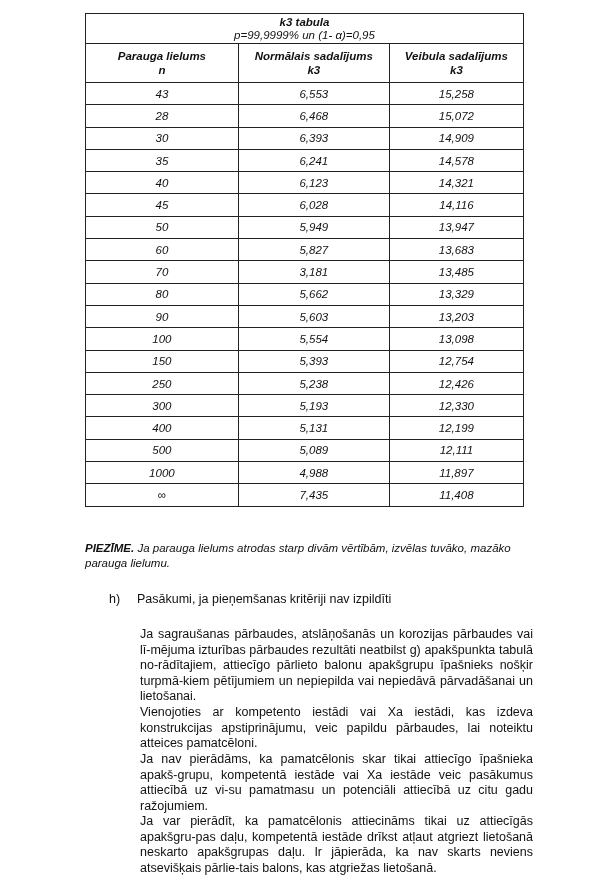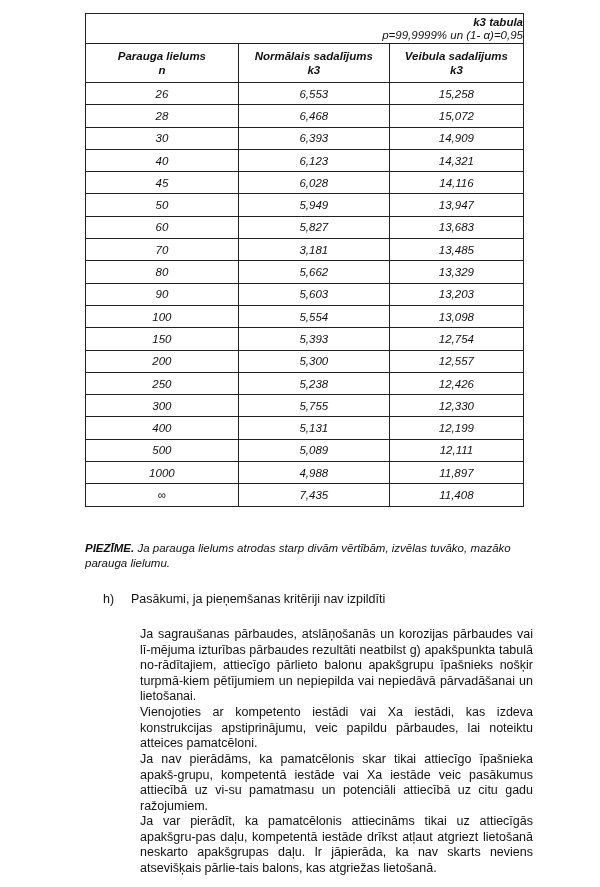--- a/index.html
+++ b/index.html
@@ -1,29 +1,29 @@
 <!DOCTYPE html>
 <html><head>
 <meta charset="utf-8">
 <style>
   html, body { margin: 0; padding: 0; background: #ffffff; }
   body { width: 600px; height: 887px; position: relative; overflow: hidden;
          font-family: "Liberation Sans", sans-serif; color: #111; }
   .tbl { position: absolute; left: 85px; top: 13px; width: 439px;
          border-collapse: collapse; font-size: 11.5px; font-style: italic; }
   .tbl td, .tbl th { border: 1.3px solid #222; text-align: center; padding: 0; }
-  .tbl .title-cell { height: 29px; line-height: 13px; font-weight: normal; text-align: right; }
+  .tbl .title-cell { height: 29px; line-height: 13px; font-weight: normal; }
   .tbl .title-main { font-weight: bold; }
   .tbl .hdr th { height: 38px; font-weight: bold; line-height: 14px; }
   .tbl td { height: 21.3px; }
   .c1 { width: 153px; } .c2 { width: 151px; } .c3 { width: 134px; }
   .note { position: absolute; left: 85px; top: 541px; width: 440px;
           font-size: 11.5px; font-style: italic; line-height: 15px; }
   .note b { font-weight: bold; }
-  .sec { position: absolute; left: 103px; top: 592px; font-size: 12.5px; }
+  .sec { position: absolute; left: 109px; top: 592px; font-size: 12.5px; }
   .sec .lbl { display: inline-block; width: 28px; }
   .para { position: absolute; left: 140px; width: 393px; font-size: 12.5px;
           line-height: 15.6px; text-align: justify; }
   .p1 { top: 627px; } .p2 { top: 705px; } .p3 { top: 752px; } .p4 { top: 814px; }
 </style>
 </head>
 <body>
 
 <table class="tbl">
   <thead>
@@ -43,33 +43,38 @@
         <div>k3</div>
       </th>
       <th class="c3">
         <div>Veibula sadalījums</div>
         <div>k3</div>
       </th>
     </tr>
   </thead>
   <tbody id="tbody">
       <tr>
-        <td>26</td>
+        <td>43</td>
         <td>6,553</td>
         <td>15,258</td>
       </tr>
       <tr>
         <td>28</td>
         <td>6,468</td>
         <td>15,072</td>
       </tr>
       <tr>
         <td>30</td>
         <td>6,393</td>
         <td>14,909</td>
+      </tr>
+      <tr>
+        <td>35</td>
+        <td>6,241</td>
+        <td>14,578</td>
       </tr>
       <tr>
         <td>40</td>
         <td>6,123</td>
         <td>14,321</td>
       </tr>
       <tr>
         <td>45</td>
         <td>6,028</td>
         <td>14,116</td>
@@ -103,32 +108,27 @@
         <td>100</td>
         <td>5,554</td>
         <td>13,098</td>
       </tr>
       <tr>
         <td>150</td>
         <td>5,393</td>
         <td>12,754</td>
       </tr>
       <tr>
-        <td>200</td>
-        <td>5,300</td>
-        <td>12,557</td>
-      </tr>
-      <tr>
         <td>250</td>
         <td>5,238</td>
         <td>12,426</td>
       </tr>
       <tr>
         <td>300</td>
-        <td>5,755</td>
+        <td>5,193</td>
         <td>12,330</td>
       </tr>
       <tr>
         <td>400</td>
         <td>5,131</td>
         <td>12,199</td>
       </tr>
       <tr>
         <td>500</td>
         <td>5,089</td>

